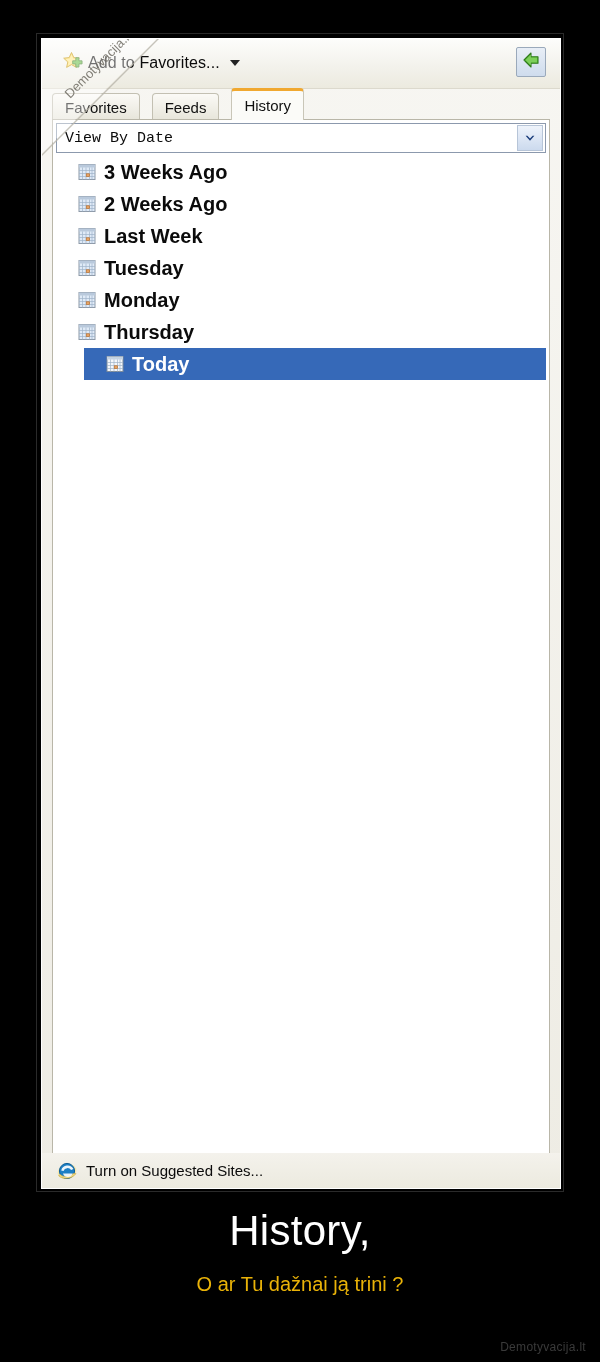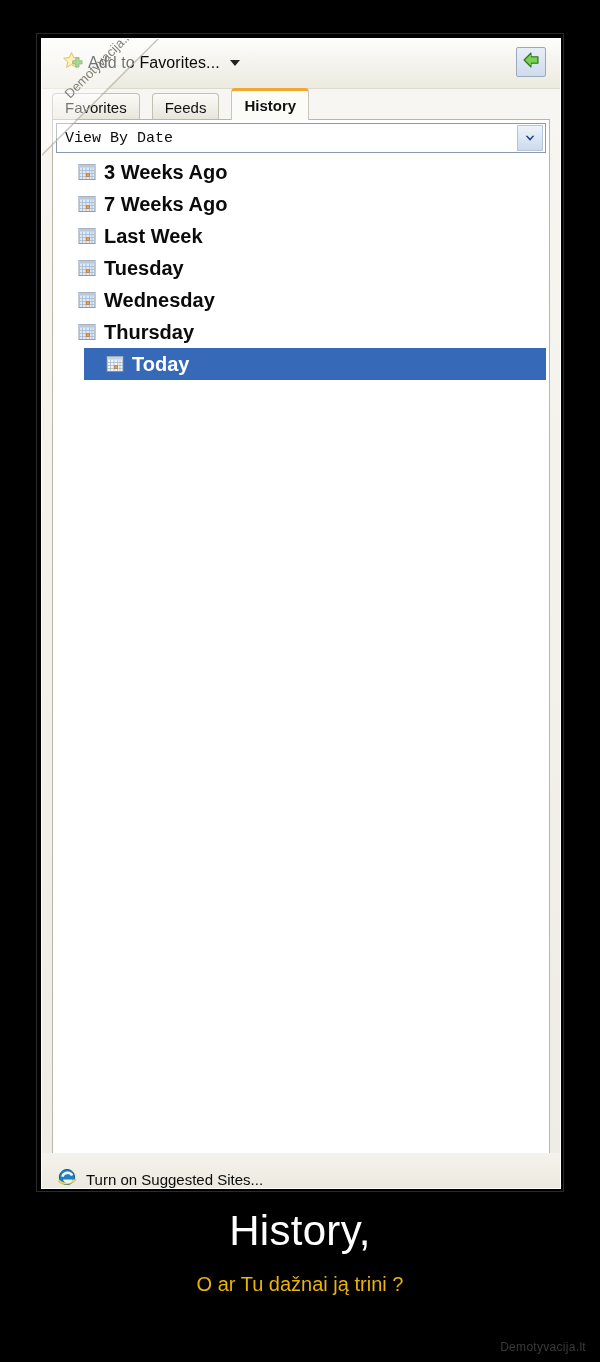--- a/index.html
+++ b/index.html
@@ -120,21 +120,21 @@
     border-radius: 4px 4px 0 0;
     box-sizing: border-box;
     cursor: default;
     white-space: nowrap;
   }
   .tab.active {
     height: 32px;
     background: #fbfbf8;
     border-color: #c9c6b8;
     border-top: 3px solid #f0a830;
-    font-weight: bold;
+    font-weight: normal;
     z-index: 3;
     margin-top: 30px;
   }
 
   
   .content-card {
     position: absolute;
     left: 10px; top: 80px; right: 10px;
     height: 1035px;
     background: #ffffff;
@@ -198,21 +198,21 @@
   }
   .cal-icon { width: 18px; height: 18px; flex: none; }
 
   
   .panel-footer {
     position: absolute;
     left: 0; right: 0; bottom: 0;
     height: 35px;
     background: linear-gradient(to bottom, #f4f2ec, #eceadf);
     display: flex;
-    align-items: flex-end;
+    align-items: center;
     padding-left: 14px;
     box-sizing: border-box;
     cursor: default;
   }
   .footer-label {
     font-size: 15px;
     color: #0b0b0b;
     margin-left: 8px;
     white-space: nowrap;
   }
@@ -346,21 +346,21 @@
                       <line x1="1" y1="10.5" x2="17" y2="10.5"></line>
                     <line x1="1" y1="13.5" x2="17" y2="13.5"></line>
                     <line x1="4.5" y1="4.5" x2="4.5" y2="16.5"></line>
                       <line x1="8" y1="4.5" x2="8" y2="16.5"></line>
                     <line x1="11.5" y1="4.5" x2="11.5" y2="16.5"></line>
                       <line x1="14" y1="4.5" x2="14" y2="16.5"></line>
                   </g>
                   <rect x="8.3" y="10.8" width="3.2" height="2.6" fill="#e8a567" stroke="#b8702f" stroke-width="0.7"></rect>
                 </svg>
               </span>
-              <span class="hist-label">7 Weeks Ago</span>
+              <span class="hist-label">2 Weeks Ago</span>
             </div>
 
             <div class="hist-row">
               <span class="cal-icon">
                 <svg viewBox="0 0 18 18" width="18" height="18">
                   <rect x="1" y="1.5" width="16" height="15" fill="#dfeaf7" stroke="#8e9aa8" stroke-width="1"></rect>
                   <rect x="1" y="1.5" width="16" height="3" fill="#b9c9dc"></rect>
                   <g stroke="#9fb3c9" stroke-width="0.7">
                     <line x1="1" y1="7.5" x2="17" y2="7.5"></line>
                       <line x1="1" y1="10.5" x2="17" y2="10.5"></line>
@@ -406,21 +406,21 @@
                       <line x1="1" y1="10.5" x2="17" y2="10.5"></line>
                     <line x1="1" y1="13.5" x2="17" y2="13.5"></line>
                     <line x1="4.5" y1="4.5" x2="4.5" y2="16.5"></line>
                       <line x1="8" y1="4.5" x2="8" y2="16.5"></line>
                     <line x1="11.5" y1="4.5" x2="11.5" y2="16.5"></line>
                       <line x1="14" y1="4.5" x2="14" y2="16.5"></line>
                   </g>
                   <rect x="8.3" y="10.8" width="3.2" height="2.6" fill="#e8a567" stroke="#b8702f" stroke-width="0.7"></rect>
                 </svg>
               </span>
-              <span class="hist-label">Wednesday</span>
+              <span class="hist-label">Monday</span>
             </div>
 
             <div class="hist-row">
               <span class="cal-icon">
                 <svg viewBox="0 0 18 18" width="18" height="18">
                   <rect x="1" y="1.5" width="16" height="15" fill="#dfeaf7" stroke="#8e9aa8" stroke-width="1"></rect>
                   <rect x="1" y="1.5" width="16" height="3" fill="#b9c9dc"></rect>
                   <g stroke="#9fb3c9" stroke-width="0.7">
                     <line x1="1" y1="7.5" x2="17" y2="7.5"></line>
                       <line x1="1" y1="10.5" x2="17" y2="10.5"></line>

